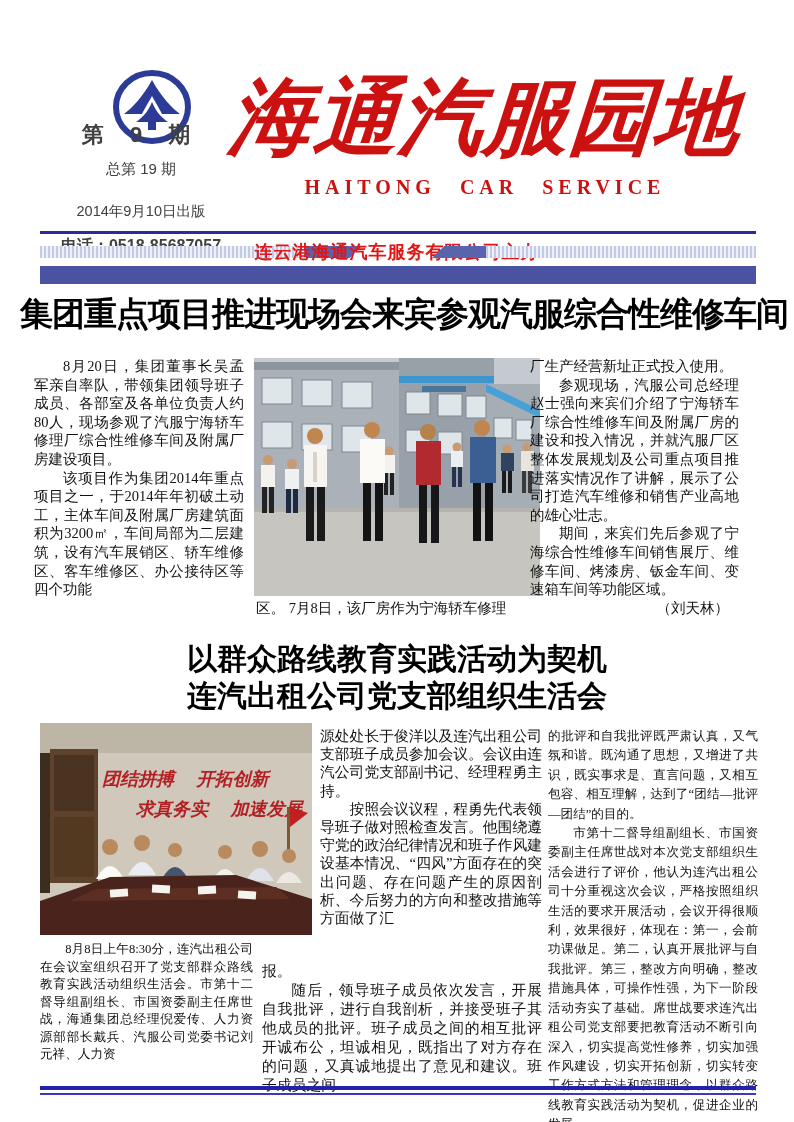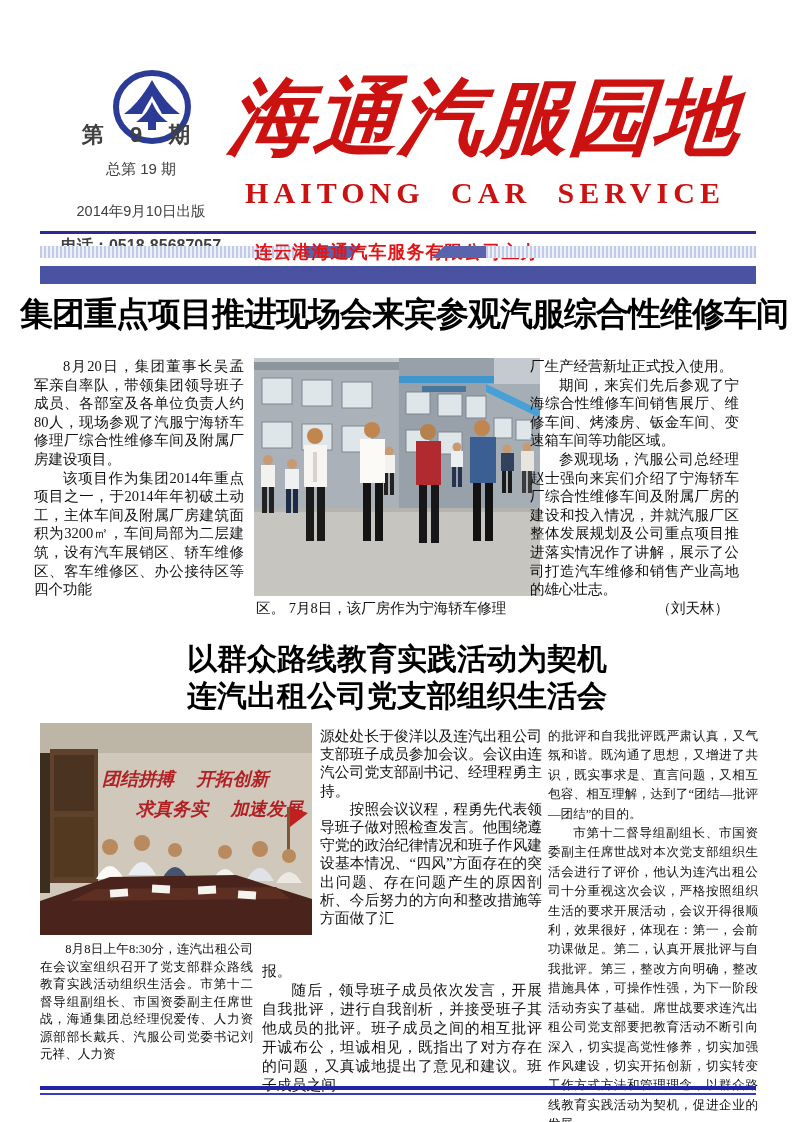--- a/index.html
+++ b/index.html
@@ -12,21 +12,21 @@
   
   .issue-col{left:46px;top:120px;width:190px;text-align:center;color:#404040;}
   .issue-no{font-size:22px;font-weight:bold;letter-spacing:10px;font-family:"Liberation Sans",sans-serif;}
   .issue-total{font-size:15px;margin-top:10px;font-family:"Liberation Sans",sans-serif;}
   .issue-date{font-size:14.5px;margin-top:23px;font-family:"Liberation Sans",sans-serif;}
   .issue-phone{font-size:16px;font-weight:bold;margin-top:15px;font-family:"Liberation Sans",sans-serif;}
   .mast-title{left:222px;top:62px;width:525px;height:112px;font-size:84px;line-height:112px;
               font-weight:bold;font-style:italic;color:#cc1111;white-space:nowrap;
               transform:skewX(-4deg);letter-spacing:1px;text-align:center;}
   .mast-sub{left:235px;top:176px;width:500px;text-align:center;color:#cc1111;font-weight:bold;
-            font-size:30px;letter-spacing:5px;word-spacing:14px;white-space:nowrap;
+            font-size:20px;letter-spacing:5px;word-spacing:14px;white-space:nowrap;
             font-family:"Liberation Serif",serif;}
 
   
   .rule-top{left:40px;top:231px;width:716px;height:3px;background:#2a2a9a;}
   .band{top:246px;height:12px;background:repeating-linear-gradient(90deg,#c3cae6 0 2px,#eef0f8 2px 4px);}
   .band-left{left:40px;width:268px;}
   .band-right{left:486px;width:270px;}
   .band-cap{top:246px;height:12px;background:#5a64ac;}
   .cap-left{left:306px;width:56px;clip-path:polygon(0 0,100% 0,78% 100%,0 100%);}
   .cap-right{left:432px;width:56px;clip-path:polygon(22% 0,100% 0,100% 100%,0 100%);}
@@ -192,22 +192,22 @@
         </g>
     </g>
   </svg>
 
   <div class="abs a1-cont">
     <p>区。 7月8日，该厂房作为宁海轿车修理</p>
   </div>
 
   <div class="abs a1-colR">
     <p>厂生产经营新址正式投入使用。</p>
+    <p class="indent">参观现场，汽服公司总经理赵士强向来宾们介绍了宁海轿车厂综合性维修车间及附属厂房的建设和投入情况，并就汽服厂区整体发展规划及公司重点项目推进落实情况作了讲解，展示了公司打造汽车维修和销售产业高地的雄心壮志。</p>
     <p class="indent">期间，来宾们先后参观了宁海综合性维修车间销售展厅、维修车间、烤漆房、钣金车间、变速箱车间等功能区域。</p>
-    <p class="indent">参观现场，汽服公司总经理赵士强向来宾们介绍了宁海轿车厂综合性维修车间及附属厂房的建设和投入情况，并就汽服厂区整体发展规划及公司重点项目推进落实情况作了讲解，展示了公司打造汽车维修和销售产业高地的雄心壮志。</p>
     <p class="byline">（刘天林）</p>
   </div>
 
   <div class="abs headline2">
     <div>以群众路线教育实践活动为契机</div>
     <div>连汽出租公司党支部组织生活会</div>
   </div>
 
   <svg class="abs a2-photo" viewBox="0 0 272 212">
     <rect width="272" height="212" fill="#cfc8bb"></rect>

